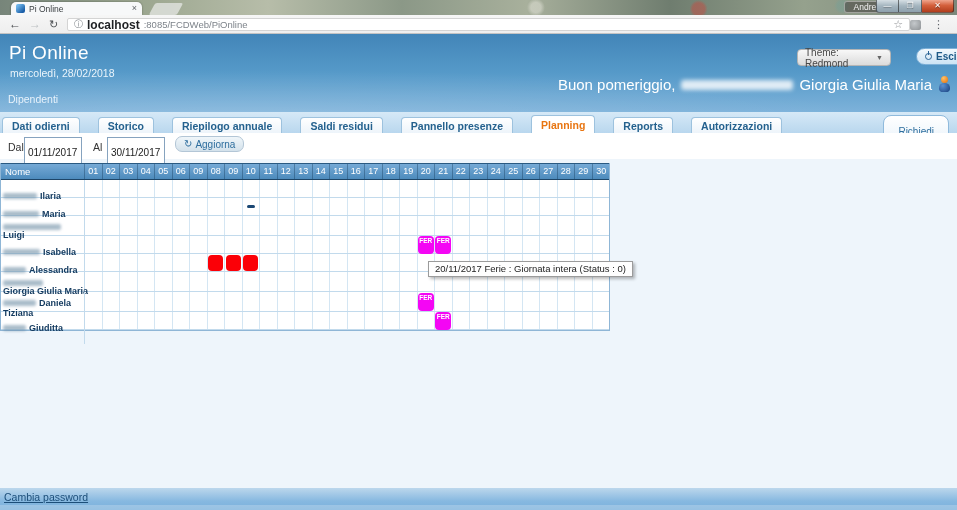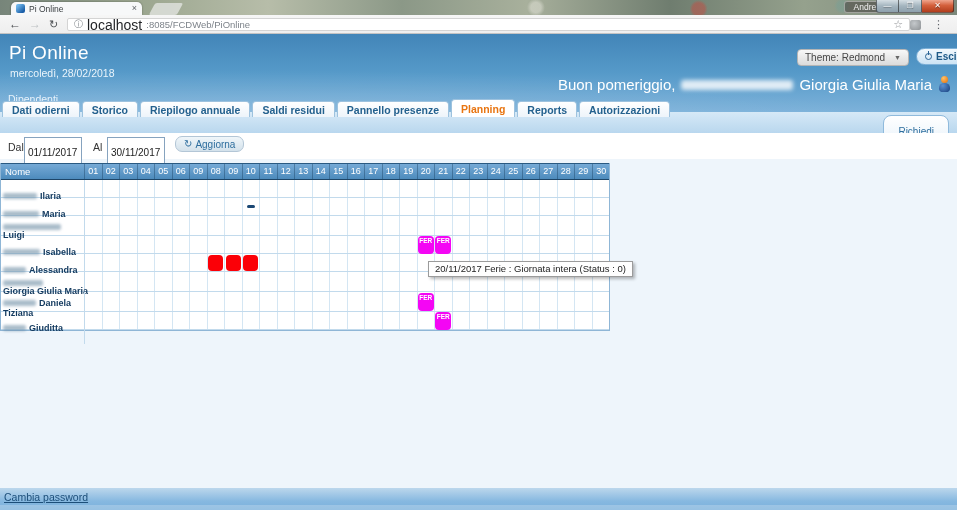--- a/index.html
+++ b/index.html
@@ -25,53 +25,53 @@
   .wb.max{width:24px}
   .wb.close{width:32px;background:linear-gradient(#efa58d,#d4603c 45%,#b03d1c);border-radius:0 0 3px 0;border-left:none}
 
   .navbar{position:absolute;left:0;top:15px;width:957px;height:19px;background:linear-gradient(#f6f6f6,#eee);border-bottom:1px solid #c3c3c3}
   .nav-ic{position:absolute;top:0;height:18px;display:flex;align-items:center;font-size:12px;color:#4a4d50}
   .nav-back{left:9px}
   .nav-fwd{left:29px;color:#bcc0c3}
   .nav-refresh{left:49px;font-size:11px}
   .urlbar{position:absolute;left:67px;top:3px;width:843px;height:13px;background:#fff;border:1px solid #d4d4d4;border-radius:2px;display:flex;align-items:center;padding:0 6px;gap:4px}
   .info-icon{font-size:9px;color:#80868b;line-height:9px}
-  .url-host{font-size:14px;color:#1f2124;font-weight:normal}
+  .url-host{font-size:12px;color:#1f2124;font-weight:bold}
   .url-rest{font-size:9.5px;color:#7d838a}
   .star-icon{margin-left:auto;font-size:11px;color:#96989b;line-height:11px}
   .ext-icon{position:absolute;right:36px;top:5px;width:11px;height:10px;border-radius:2px;background:radial-gradient(circle at 40% 35%,#c4c8cb,#8d9194)}
   .menu-dots{position:absolute;right:14px;top:3px;font-size:11px;color:#5f6368;letter-spacing:-1px}
 
   
   .page{position:absolute;left:0;top:34px;width:957px;height:476px;background:#fff}
   .contentbg{position:absolute;left:0;top:125px;width:957px;height:329px;background:#eef5fb}
 
   .appheader{position:absolute;left:0;top:0;width:957px;height:78px;
     background:
       radial-gradient(ellipse 900px 70px at 25% 108%, rgba(255,255,255,.14), transparent 70%),
       linear-gradient(180deg,#4285b8 0%,#569ac9 50%,#7db2da 100%)}
   .apptitle{position:absolute;left:9px;top:8px;font-size:19px;color:#fff;letter-spacing:.3px}
   .appdate{position:absolute;left:10px;top:33px;font-size:10.5px;color:#eaf4fb}
-  .theme-select{position:absolute;left:797px;top:15px;width:112px;height:17px;background:linear-gradient(#f8f8f8,#dbdbdb);border:1px solid #b5b5b5;border-radius:4px;display:flex;align-items:center;padding:0 7px;font-size:10px;color:#474747}
+  .theme-select{position:absolute;left:797px;top:15px;width:94px;height:17px;background:linear-gradient(#f8f8f8,#dbdbdb);border:1px solid #b5b5b5;border-radius:4px;display:flex;align-items:center;padding:0 7px;font-size:10px;color:#474747}
   .theme-arrow{margin-left:auto;font-size:7px;color:#666}
   .esci-btn{position:absolute;left:916px;top:14px;height:17px;padding:0 8px;background:linear-gradient(#f2f9fd,#cce3f4);border:1px solid #7fb1d8;border-radius:9px;color:#1d5987;font-size:10px;font-weight:bold;display:flex;align-items:center;gap:4px}
   .power-icon{width:7px;height:7px;border:1.4px solid #2a6496;border-radius:50%;position:relative;flex:none}
   .power-icon::after{content:'';position:absolute;left:1.7px;top:-3px;width:1.6px;height:4px;background:#2a6496}
   .greeting{position:absolute;right:6px;top:42px;display:flex;align-items:center;gap:6px;font-size:15px;color:#fff}
   .redact-g{display:inline-block;width:112px;height:10px;background:rgba(255,255,255,.8);filter:blur(2.2px);border-radius:3px}
   .person-icon{width:13px;height:17px;position:relative;flex:none}
   .person-icon::before{content:'';position:absolute;left:3px;top:0;width:7px;height:7px;border-radius:50%;background:radial-gradient(circle at 35% 30%,#ffc46b,#e86a00)}
   .person-icon::after{content:'';position:absolute;left:1px;top:7px;width:11px;height:9px;border-radius:50% 50% 40% 40%;background:radial-gradient(circle at 35% 30%,#5b8fd0,#16407e)}
   .emprow{position:absolute;left:8px;top:59px;display:flex;align-items:center;gap:6px;font-size:10.5px;color:#e7f2fb}
   .empselect{width:161px;height:18px;border:1px solid #cfe2f1;border-radius:2px;background:rgba(255,255,255,.12);display:flex;align-items:center;gap:5px;padding:0 5px;color:#fff;font-size:10.5px}
   .redact-e{display:inline-block;width:72px;height:9px;background:rgba(255,255,255,.7);filter:blur(2px);border-radius:2px}
   .empselect .sel-arrow{margin-left:auto;font-size:7px;color:#fff}
 
   .tabrow{position:absolute;left:0;top:78px;width:957px;height:21px;background:linear-gradient(#d6e9f7,#b9d7ee)}
-  .apptabs{position:absolute;left:2px;bottom:16px;display:flex;gap:2px;align-items:flex-end}
+  .apptabs{position:absolute;left:2px;bottom:0;display:flex;gap:18px;align-items:flex-end}
   .apptab{height:16px;padding:0 9px;background:linear-gradient(#ffffff,#edf4fa);border:1px solid #9dc2de;border-bottom:none;border-radius:4px 4px 0 0;font-size:10.5px;font-weight:bold;color:#24618e;line-height:16px;white-space:nowrap}
   .apptab.active{color:#e87511;background:#fff;height:18px;line-height:18px}
   .richiedi-btn{position:absolute;right:8px;top:3px;height:33px;padding:0 14px;background:linear-gradient(#ffffff,#e6f1fa);border:1px solid #8fbadc;border-radius:8px;color:#2e6e9e;font-size:10px;line-height:13px}
 
   .toolrow{position:absolute;left:0;top:99px;width:957px;height:26px;background:#fff}
   .tool-label{position:absolute;top:8px;font-size:10.5px;color:#333}
   .lbl-dal{left:8px}.lbl-al{left:93px}
   .date-input{position:absolute;top:4px;width:58px;height:30px;border:1px solid #86a3bf;font-size:10px;padding:0 3px;color:#222;font-family:"Liberation Sans",sans-serif}
   .inp-dal{left:24px}.inp-al{left:107px}
   .aggiorna-btn{position:absolute;left:175px;top:3px;height:16px;padding:0 8px;background:linear-gradient(#f0f6fa,#d3e1eb);border:1px solid #b3c6d6;border-radius:7px;color:#2e6e9e;font-size:10px;display:flex;align-items:center;gap:3px}

